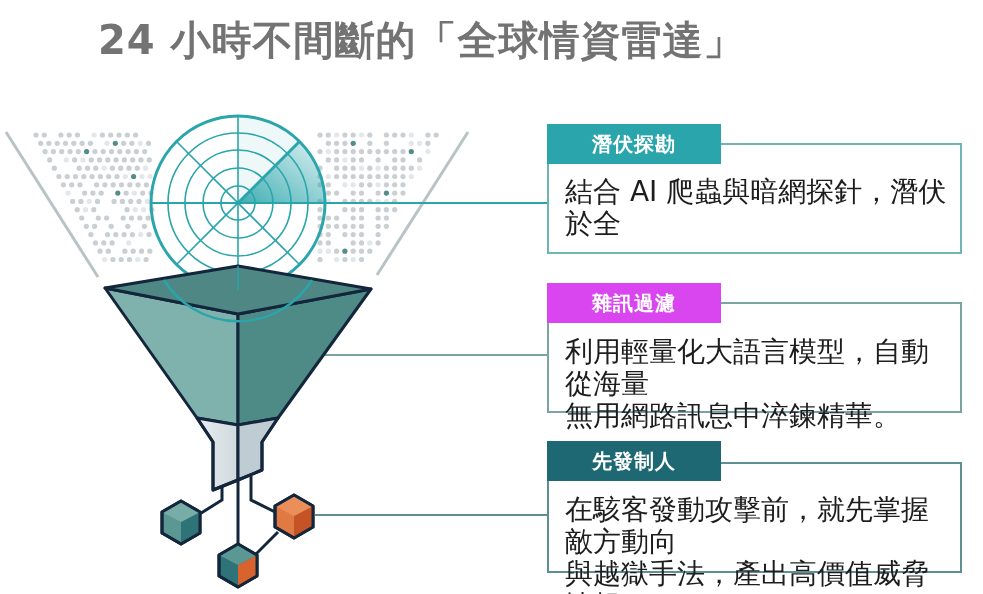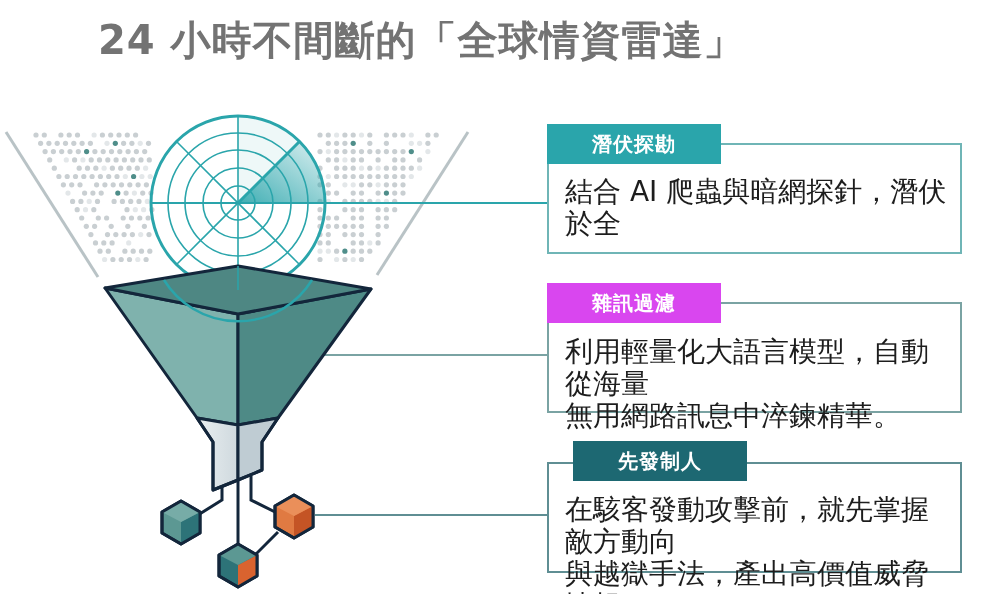--- a/index.html
+++ b/index.html
@@ -415,17 +415,17 @@
 </div>
 
 <div class="card c2" style="top:302px;"></div>
 <div class="tab" style="top:283px; background:#d946ef;">雜訊過濾</div>
 <div class="desc" style="top:336px;">
   <div>利用輕量化大語言模型，自動從海量</div>
   <div>無用網路訊息中淬鍊精華。</div>
 </div>
 
 <div class="card c3" style="top:462px;"></div>
-<div class="tab" style="top:441px; background:#1d6872;margin-left:26px;">先發制人</div>
+<div class="tab" style="top:441px; background:#1d6872;">先發制人</div>
 <div class="desc" style="top:494px;">
   <div>在駭客發動攻擊前，就先掌握敵方動向</div>
   <div>與越獄手法，產出高價值威脅情報。</div>
 </div>
 
 </body></html>

